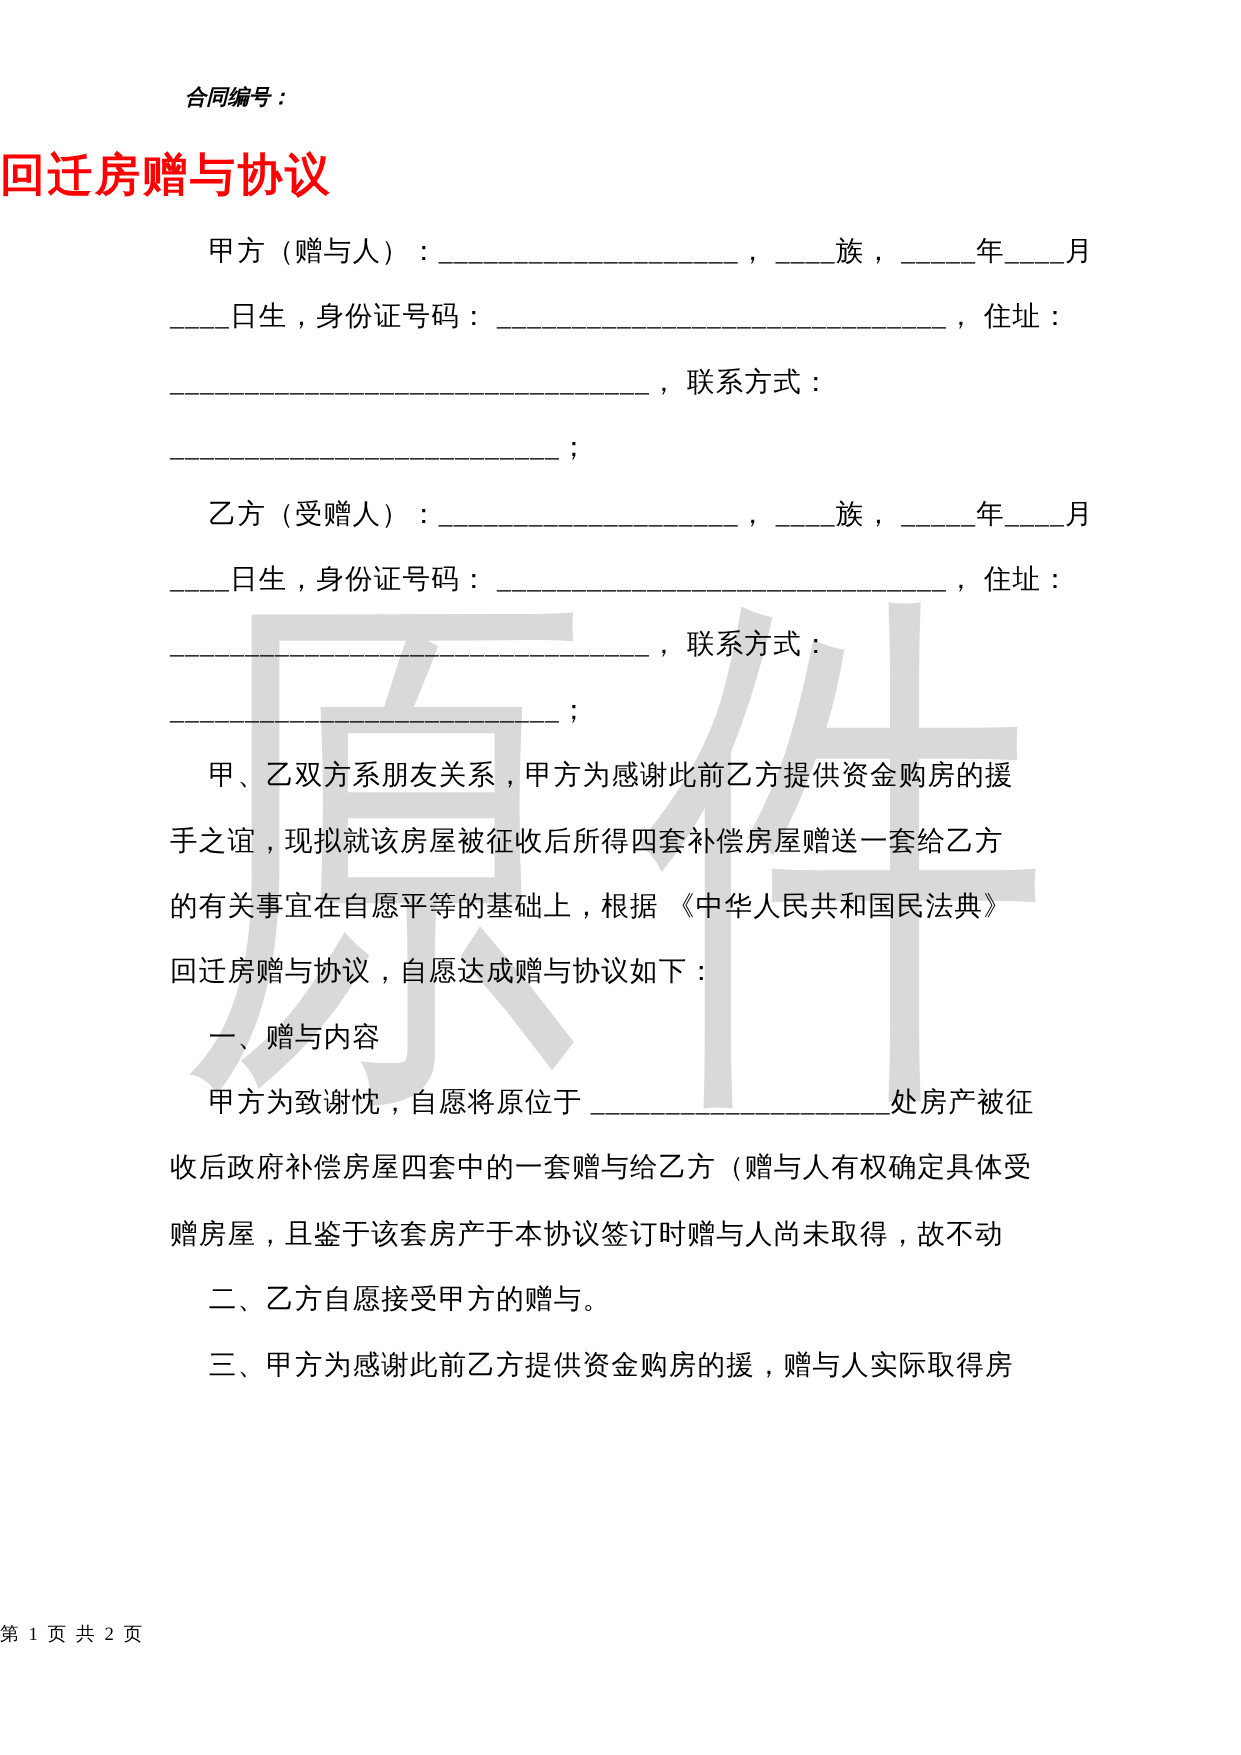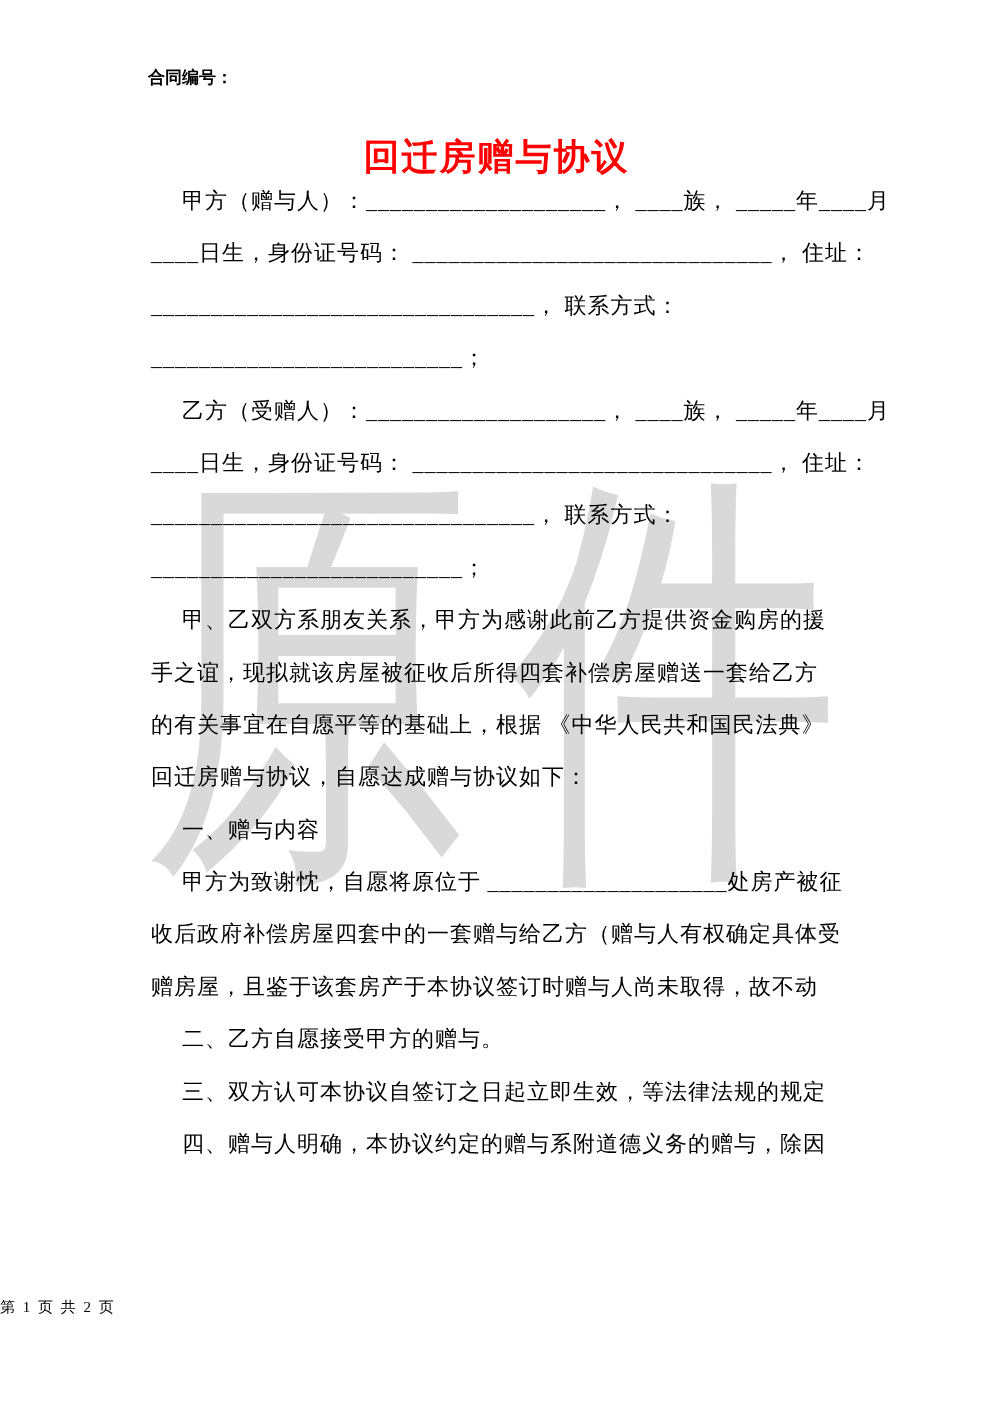--- a/index.html
+++ b/index.html
@@ -33,38 +33,39 @@
     user-select: none;
   }
   .contract-no {
     position: absolute;
     left: 148px;
     top: 66px;
     z-index: 1;
     font-size: 17px;
     font-weight: bold;
     font-family: "Liberation Sans", sans-serif;
+    font-style: italic;
   }
   .doc-title {
     position: absolute;
     left: 0;
     right: 0;
-    top: 133px;
+    top: 116px;
     margin: 0;
     z-index: 1;
-    text-align: center;
+    text-align: left;
     font-size: 36px;
     font-weight: bold;
     letter-spacing: 2px;
     color: #ff0000;
     font-family: Liberation Serif, serif;
   }
   .body-text {
     position: absolute;
-    left: 151px;
+    left: 136px;
     top: 175px;
     width: 716px;
     z-index: 1;
     font-size: 22px;
     color: #000000;
   }
   .line {
     height: 52.4px;
     line-height: 52.4px;
     white-space: pre;
@@ -105,19 +106,18 @@
     <div class="line">__________________________；</div>
     <div class="line indent">甲、乙双方系朋友关系，甲方为感谢此前乙方提供资金购房的援</div>
     <div class="line">手之谊，现拟就该房屋被征收后所得四套补偿房屋赠送一套给乙方</div>
     <div class="line">的有关事宜在自愿平等的基础上，根据 《中华人民共和国民法典》</div>
     <div class="line">回迁房赠与协议，自愿达成赠与协议如下：</div>
     <div class="line indent">一、赠与内容</div>
     <div class="line indent">甲方为致谢忱，自愿将原位于 ____________________处房产被征</div>
     <div class="line">收后政府补偿房屋四套中的一套赠与给乙方（赠与人有权确定具体受</div>
     <div class="line">赠房屋，且鉴于该套房产于本协议签订时赠与人尚未取得，故不动</div>
     <div class="line indent">二、乙方自愿接受甲方的赠与。</div>
-    <div class="line indent">三、双方认可本协议自签订之日起立即生效，等法律法规的规定</div>
-    <div class="line indent">四、赠与人明确，本协议约定的赠与系附道德义务的赠与，除因</div>
+    <div class="line indent">三、甲方为感谢此前乙方提供资金购房的援，赠与人实际取得房</div>
   </div>
 
   <div class="page-footer">第 1 页 共 2 页</div>
 
 </div>
 
 </body></html>

